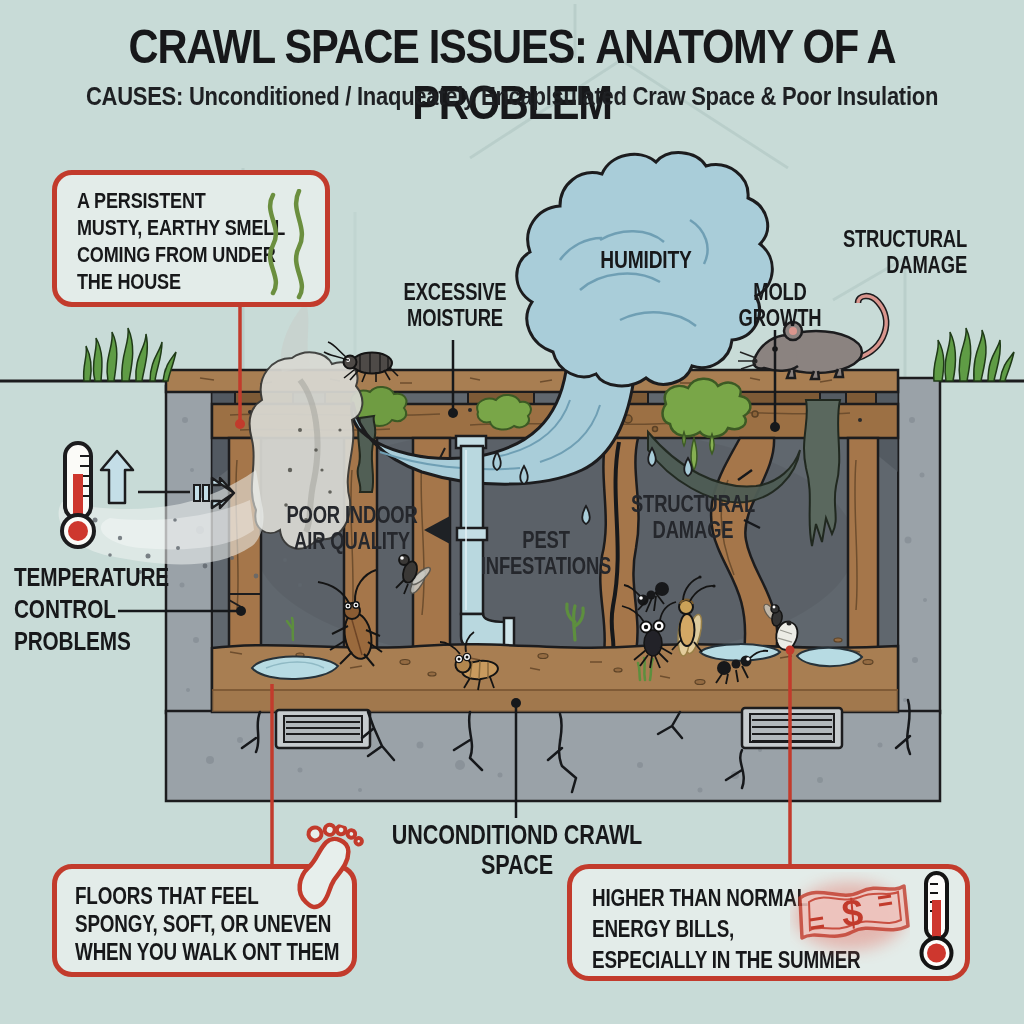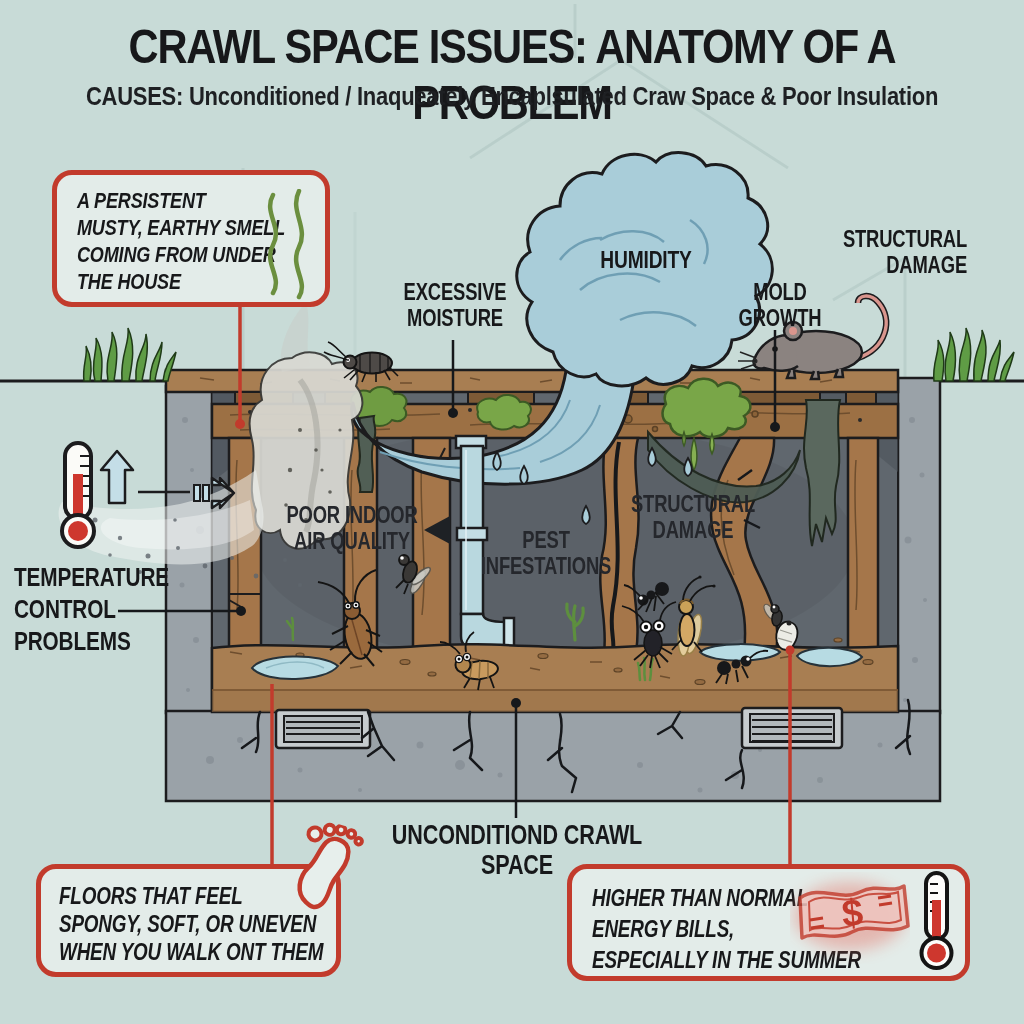--- a/index.html
+++ b/index.html
@@ -22,21 +22,21 @@
     letter-spacing:-0.3px; color:#1e2023; transform:scaleX(.88);
   }
   .lbl { position:absolute; font-weight:800; color:#17181a; letter-spacing:-0.2px; line-height:1.12; }
   .lbl.center { text-align:center; transform:scaleX(.8); }
   .lbl.rightal { text-align:right; transform:scaleX(.8); transform-origin:right top; }
   .lbl.leftal  { transform:scaleX(.8); transform-origin:left top; }
   .lbl.inner { color:#25272c; }
 
   .callout {
     position:absolute; box-sizing:border-box;
-    border:5px solid #c23b2c; border-radius:20px; background:#e3ece9;font-style:italic;
+    border:5px solid #c23b2c; border-radius:20px; background:#e3ece9;
   }
   .callout .txt {
     position:absolute; font-weight:800; color:#17181a; white-space:nowrap;
     transform:scaleX(.82); transform-origin:left top; letter-spacing:-0.2px;
   }
   .icon { position:absolute; }
 </style>
 </head>
 <body>
 
@@ -577,37 +577,37 @@
       <div>MUSTY, EARTHY SMELL</div>
       <div>COMING FROM UNDER</div>
       <div>THE HOUSE</div>
     </div>
     <svg class="icon" style="right:8px; top:14px;" width="58" height="112" viewBox="0 0 58 112">
       <path d="M14,6 C4,24 24,38 14,56 C4,74 24,88 14,104" stroke="#6b8f3f" stroke-width="4.5" fill="none" stroke-linecap="round"></path>
       <path d="M40,2 C30,22 50,38 40,58 C30,78 50,92 40,108" stroke="#6b8f3f" stroke-width="4.5" fill="none" stroke-linecap="round"></path>
     </svg>
   </div>
 
-  <div class="callout" style="left:36px; top:864px; width:305px; height:113px;">
+  <div class="callout" style="left:52px; top:864px; width:305px; height:113px;">
     <div class="txt" style="left:18px; top:13px; font-size:23px; line-height:28px;">
       <div>FLOORS THAT FEEL</div>
       <div>SPONGY, SOFT, OR UNEVEN</div>
       <div>WHEN YOU WALK ONT THEM</div>
     </div>
   </div>
   <svg class="icon" style="left:292px; top:822px; transform:rotate(16deg);" width="66" height="92" viewBox="0 0 66 92">
     <path d="M24,84 C12,78 10,62 17,50 C23,40 22,30 27,21 C32,12 48,13 51,24 C54,35 49,44 45,55 C42,65 45,73 40,81 C35,89 30,87 24,84 Z" fill="#e7efec" stroke="#c23b2c" stroke-width="4.5"></path>
     <circle cx="14" cy="16" r="6.5" fill="#e7efec" stroke="#c23b2c" stroke-width="4"></circle>
     <circle cx="27" cy="8" r="5" fill="#e7efec" stroke="#c23b2c" stroke-width="4"></circle>
     <circle cx="38" cy="5" r="4.3" fill="#e7efec" stroke="#c23b2c" stroke-width="4"></circle>
     <circle cx="49" cy="6" r="3.8" fill="#e7efec" stroke="#c23b2c" stroke-width="4"></circle>
     <circle cx="58" cy="11" r="3.2" fill="#e7efec" stroke="#c23b2c" stroke-width="4"></circle>
   </svg>
 
-  <div class="callout" style="left:567px; top:864px; width:403px; height:117px;">
+  <div class="callout" style="left:567px; top:864px; width:403px; height:117px;border-radius:22px;">
     <div class="txt" style="left:20px; top:14px; font-size:23px; line-height:31px;">
       <div>HIGHER THAN NORMAL</div>
       <div>ENERGY BILLS,</div>
       <div>ESPECIALLY IN THE SUMMER</div>
     </div>
   </div>
   <svg class="icon" style="left:790px; top:872px;" width="120" height="92" viewBox="0 0 120 92">
     <ellipse cx="60" cy="44" rx="56" ry="34" fill="#e4766b" opacity="0.45" filter="url(#glow2)"></ellipse>
     <defs>
         <filter id="glow2" x="-40%" y="-40%" width="180%" height="180%">

